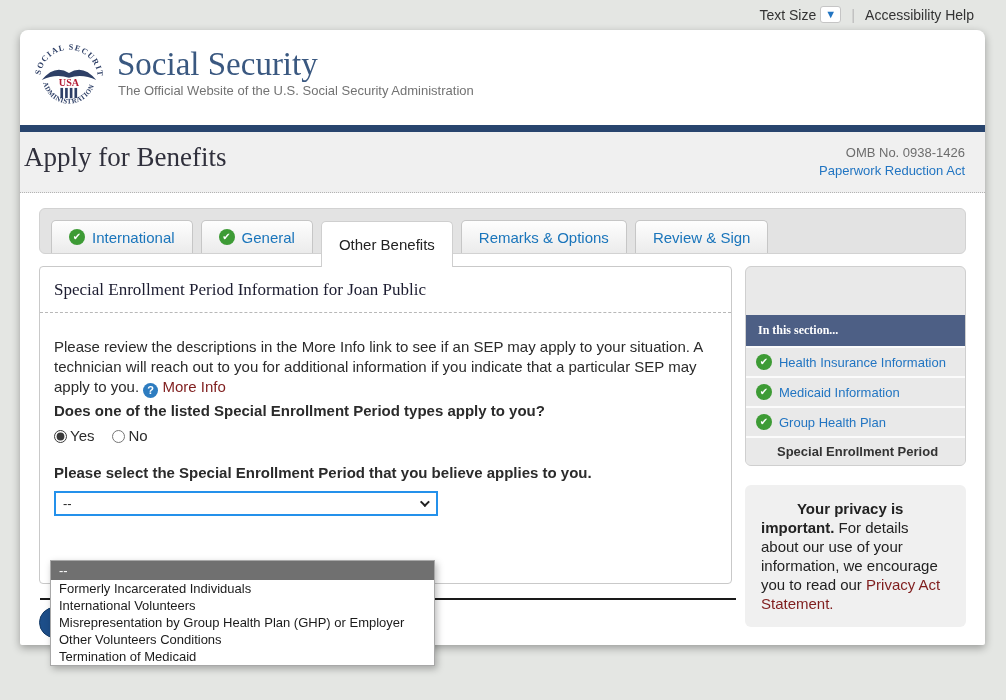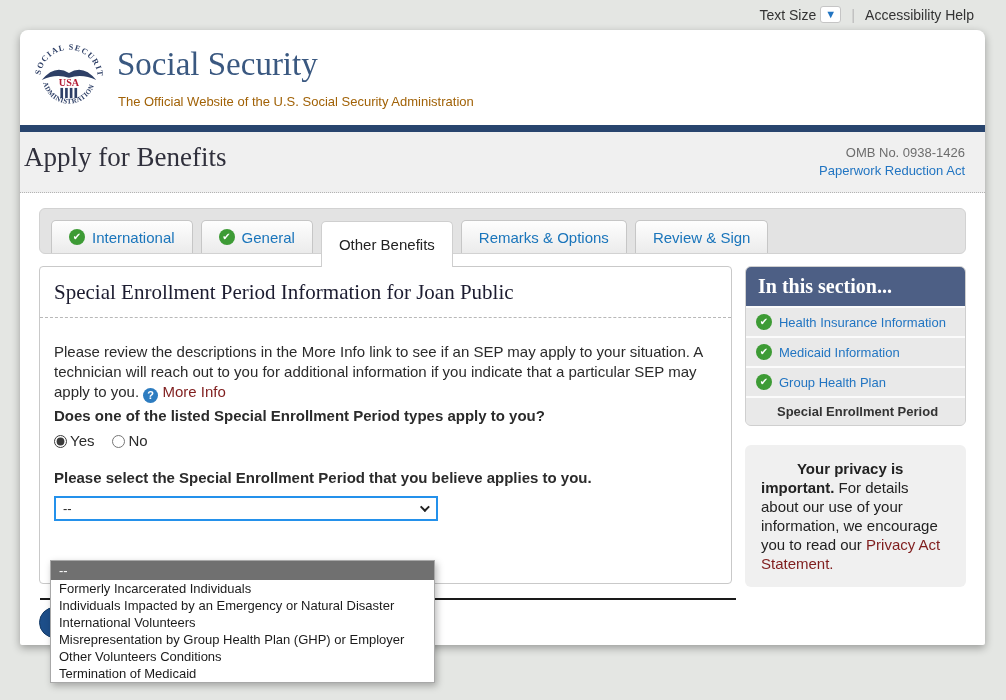--- a/index.html
+++ b/index.html
@@ -20,58 +20,58 @@
   .topbar .sep { color:#bbb; font-size:15px; }
 
   
   .page { position:absolute; left:20px; top:30px; width:965px; height:615px;
     background:#fff; border-radius:8px 8px 2px 2px; box-shadow:0 3px 9px rgba(0,0,0,.33); }
 
   
   .site-header { position:relative; height:95px; }
   .seal { position:absolute; left:10px; top:8px; width:78px; height:78px; }
   .brand-title { position:absolute; left:97px; top:16px; font-family:"Liberation Serif", serif; font-size:33px; color:#3a5880; }
-  .brand-sub { position:absolute; left:98px; top:64px; font-size:13px; color:#a16207; }
+  .brand-sub { position:absolute; left:98px; top:53px; font-size:13px; color:#737373; }
 
   .navy-bar { height:7px; background:#28456e; }
 
   
   .apply-bar { background:#f0f0f0; border-bottom:1px dotted #b3b3b3; padding:10px 20px 12px 4px; display:flex; justify-content:space-between; align-items:flex-start; }
   .apply-title { font-family:"Liberation Serif", serif; font-size:27px; color:#30303c; }
   .omb-block { text-align:right; font-size:13px; line-height:18px; padding-top:2px; }
   .omb-no { color:#6d6d6d; }
   .paperwork-link { color:#2275c2; }
 
   
   .tab-strip { margin:15px 19px 0 19px; height:46px; background:#e3e3e3; border:1px solid #d2d2d2; border-radius:6px; display:flex; align-items:flex-end; padding-left:11px; gap:8px; position:relative; }
   .tab { height:33px; display:flex; align-items:center; gap:7px; padding:0 17px; font-size:15px; color:#1a75bb;
     background:linear-gradient(#fefefe,#ebebeb); border:1px solid #c6c6c6; border-bottom:none; border-radius:5px 5px 0 0; cursor:pointer; white-space:nowrap; }
   .tab.active { background:#fff; color:#222; height:46px; margin-bottom:-14px; z-index:5; border-color:#cfcfcf; }
   .chk { width:16px; height:16px; border-radius:50%; background:#3d9b35; color:#fff; font-size:10px; line-height:16px; text-align:center; flex:0 0 auto; }
 
   
   .content-row { display:flex; gap:13px; margin:12px 19px 0 19px; align-items:flex-start; }
   .content-box { width:696px; height:318px; background:#fff; border:1px solid #c9c9c9; border-radius:4px; }
-  .content-heading { font-family:"Liberation Serif", serif; font-size:21px; color:#1c1c30; padding:13px 14px 12px 14px; border-bottom:1px dashed #b8b8b8; }
+  .content-heading { font-family:"Liberation Serif", serif; font-size:17px; color:#1c1c30; padding:13px 14px 12px 14px; border-bottom:1px dashed #b8b8b8; }
   .content-body { padding:12px 14px 0 14px; font-size:15px; line-height:20px; color:#2b2b2b; }
   .content-body p.p2 { margin-top:12px; }
   .qlabel { font-weight:bold; margin-top:3px; font-size:15px; }
   .radio-row { margin-top:5px; display:flex; align-items:center; gap:18px; }
   .radio-item { display:flex; align-items:center; gap:3px; }
   .radio-item input { width:13px; height:13px; accent-color:#3a3a3a; }
   .icon-q { display:inline-block; width:15px; height:15px; border-radius:50%; background:#2d7cc0; color:#fff; font-size:11px; line-height:15px; text-align:center; font-weight:bold; vertical-align:-2px; }
   .link { color:#7f1d1d; cursor:pointer; }
 
   .select-box { margin-top:8px; width:384px; height:25px; border:2px solid #2491eb; display:flex; align-items:center; justify-content:space-between; padding:0 9px 0 7px; font-size:13px; color:#222; cursor:pointer; background:#fff; }
   .chev { width:7px; height:7px; border-right:2px solid #222; border-bottom:2px solid #222; transform:rotate(45deg) translateY(-2px); }
 
   
   .sidebar { width:222px; }
   .section-box { border:1px solid #cfcfcf; border-radius:6px; overflow:hidden; background:#e9e9e9; }
-  .section-header { background:#4d5f85; color:#fff; font-family:"Liberation Serif", serif; font-weight:bold; font-size:20px; padding:8px 12px; }
+  .section-header { background:#4d5f85; color:#fff; font-family:"Liberation Serif", serif; font-weight:bold; font-size:12px; padding:8px 12px;margin-top:48px; }
   .section-item { display:flex; align-items:center; gap:7px; padding:6px 10px; font-size:13px; border-top:2px solid #fbfbfb; background:#e9e9e9; min-height:29px; }
   .section-item a { color:#2275c2; }
   .section-item.current { font-weight:bold; color:#333; padding-left:31px; }
   .privacy-box { margin-top:19px; background:#f0f0f0; border-radius:6px; padding:14px 16px; font-size:15px; line-height:19px; color:#222; }
   .privacy-box b { display:inline;margin-left:36px; }
 
   
   .bottom-rule { position:absolute; left:20px; top:568px; width:696px; border-top:2px solid #1a1a1a; }
   .prev-btn { position:absolute; left:19px; top:577px; height:31px; width:96px; border-radius:17px; background:#1d4e89; border:1px solid #143a66; color:#fff; font-size:15px; text-align:center; line-height:29px; z-index:1; cursor:pointer; }
 
@@ -207,20 +207,19 @@
       </div>
     </div>
   </div>
 
   <div class="bottom-rule"></div>
   <div class="prev-btn">Previous</div>
 
   <div class="dropdown">
     <div class="opt sel">--</div>
     <div class="opt">Formerly Incarcerated Individuals</div>
-    <div class="opt">Individuals Impacted by an Emergency or Natural Disaster</div>
     <div class="opt">International Volunteers</div>
     <div class="opt">Misrepresentation by Group Health Plan (GHP) or Employer</div>
     <div class="opt">Other Volunteers Conditions</div>
     <div class="opt">Termination of Medicaid</div>
   </div>
 
 </div>
 
 </body></html>

